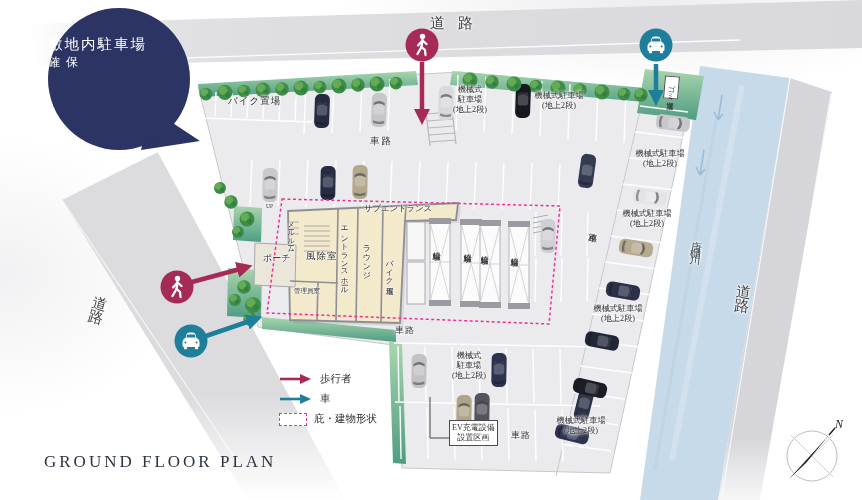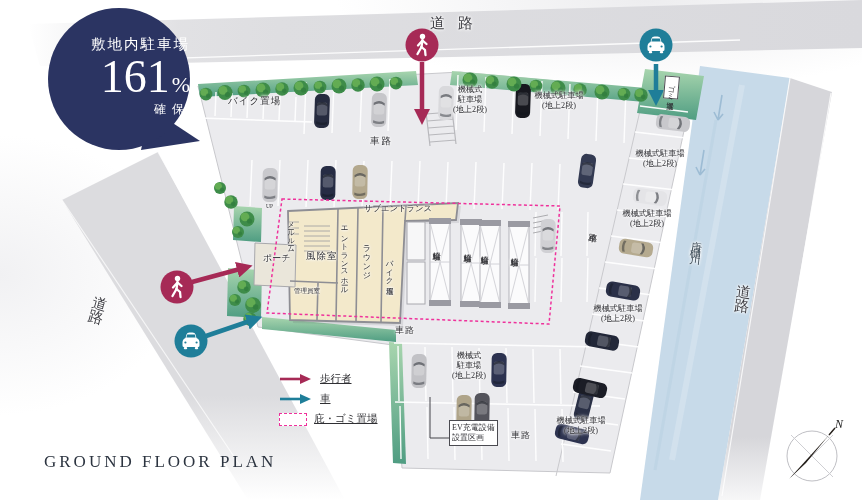--- a/index.html
+++ b/index.html
@@ -11,28 +11,28 @@
       #ffffff;}
   svg.plan{position:absolute;left:0;top:0;z-index:1;}
   .lbl{position:absolute;z-index:2;font-size:9px;color:#2e2e33;white-space:nowrap;line-height:1.22;
        text-shadow:0 0 2px #fff,0 0 3px #fff,0 0 4px #fff;}
   .v{writing-mode:vertical-rl;text-orientation:upright;}
   .mech{text-align:center;font-size:8.2px;}
   .mech span{display:block;}
   .boxed{border:1px solid #4a4a50;background:#fff;padding:2px 2px;text-shadow:none;}
   .road-lbl{font-size:15px;letter-spacing:13px;color:#3f3f45;}
   .badge{position:absolute;left:48px;top:8px;width:142px;height:142px;border-radius:50%;
-         background:var(--navy,#2b3462);color:#fff;text-align:right;z-index:3;}
+         background:var(--navy,#2b3462);color:#fff;text-align:left;z-index:3;}
   .badge .b1{margin-top:27px;font-size:14.5px;letter-spacing:2px;}
   .badge .bval{font-size:46px;line-height:1.02;}
   .badge .bpct{font-size:22px;margin-left:2px;}
   .badge .b2{font-size:12px;letter-spacing:6px;}
   .legend{position:absolute;left:279px;top:369px;z-index:2;}
   .lrow{display:flex;align-items:center;gap:7px;height:20px;}
-  .ltext{font-size:10.5px;color:#2f2f33;text-shadow:0 0 2px #fff,0 0 3px #fff;text-decoration:underline;}
+  .ltext{font-size:10.5px;color:#2f2f33;text-shadow:0 0 2px #fff,0 0 3px #fff;}
   .lswatch{display:inline-block;width:26px;height:11px;border:1.6px dashed var(--magenta,#ef309b);background:#fff;}
   .title{position:absolute;left:44px;top:452px;font-size:17px;letter-spacing:3px;color:#2c3440;z-index:2;}
   .compass{position:absolute;left:778px;top:414px;z-index:2;}
   .compass text{font-family:"Liberation Serif",serif;font-style:italic;}
 </style>
 </head>
 <body>
 
 <div class="stage">
 
@@ -256,21 +256,20 @@
     </g>
     <g>
       <circle cx="191" cy="341" r="16.5" fill="#1f7e99"></circle>
       <use href="#carIcon" transform="translate(191,341)"></use>
     </g>
   </g>
 </svg>
 
 <div class="badge">
   <div class="b1">敷地内駐車場</div>
-  <div class="bval"><span>161</span><span class="bpct">%</span></div>
   <div class="b2">確保</div>
 </div>
 
 <div class="lbl road-lbl" style="left:430px;top:14px;">道路</div>
 <div class="lbl road-lbl v" style="left:92px;top:284px;letter-spacing:14px;transform:rotate(16deg);">道路</div>
 <div class="lbl road-lbl v" style="left:735px;top:272px;letter-spacing:14px;transform:rotate(7deg);">道路</div>
 <div class="lbl v" style="left:690px;top:232px;font-size:11.5px;letter-spacing:6px;color:#42505c;transform:rotate(6deg);">唐樋川</div>
 
 <div class="lbl" style="left:228px;top:96px;font-size:9.5px;letter-spacing:1px;">バイク置場</div>
 <div class="lbl" style="left:370px;top:136px;font-size:9.5px;letter-spacing:2px;">車路</div>
@@ -316,21 +315,21 @@
 <div class="lbl v" style="left:361px;top:239px;font-size:8px;">ラウンジ</div>
 <div class="lbl v" style="left:385px;top:255px;font-size:7.5px;">バイク置場</div>
 <div class="lbl v" style="left:431px;top:246px;font-size:8px;">駐輪場</div>
 <div class="lbl v" style="left:462px;top:248px;font-size:8px;">駐輪場</div>
 <div class="lbl v" style="left:479px;top:250px;font-size:8px;">駐輪場</div>
 <div class="lbl v" style="left:509px;top:252px;font-size:8px;">駐輪場</div>
 <div class="lbl" style="left:263px;top:253px;font-size:9px;">ポーチ</div>
 <div class="lbl" style="left:306px;top:251px;font-size:9.5px;letter-spacing:1px;">風除室</div>
 <div class="lbl" style="left:294px;top:287px;font-size:6.5px;">管理員室</div>
 <div class="lbl" style="left:395px;top:325px;font-size:9px;letter-spacing:1px;">車路</div>
-<div class="lbl boxed" style="left:449px;top:420px;font-size:8px;">
+<div class="lbl boxed" style="left:449px;top:420px;font-size:8px;text-align:center;">
   <span style="display:block;">EV充電設備</span>
   <span style="display:block;">設置区画</span>
 </div>
 <div class="lbl" style="left:511px;top:430px;font-size:9px;letter-spacing:1px;">車路</div>
 
 <div class="legend">
   <div class="lrow">
     <svg width="34" height="12">
           <line x1="1" y1="6" x2="23" y2="6" stroke="#a62a56" stroke-width="2.6"></line>
           <path d="M21,1 L32,6 L21,11 Z" fill="#a62a56"></path>
@@ -339,21 +338,21 @@
   </div>
   <div class="lrow">
     <svg width="34" height="12">
           <line x1="1" y1="6" x2="23" y2="6" stroke="#1f7e99" stroke-width="2.6"></line>
           <path d="M21,1 L32,6 L21,11 Z" fill="#1f7e99"></path>
         </svg>
     <span class="ltext">車</span>
   </div>
   <div class="lrow">
     <span class="lswatch"></span>
-    <span class="ltext">庇・ゴミ置場</span>
+    <span class="ltext">庇・建物形状</span>
   </div>
 </div>
 
 <div class="title">GROUND FLOOR PLAN</div>
 
 <svg class="compass" width="78" height="80" viewBox="0 0 78 80">
   <circle cx="34" cy="42" r="25" fill="none" stroke="#bfbfc4" stroke-width="1"></circle>
   <path d="M13,63 L55,21 M13,21 L55,63" stroke="#cfcfd3" stroke-width="1" fill="none"></path>
   <polygon points="11,65 51,21 28,49" fill="#241f1a"></polygon>
   <path d="M51,21 L57,14" stroke="#241f1a" stroke-width="1.4" fill="none"></path>

